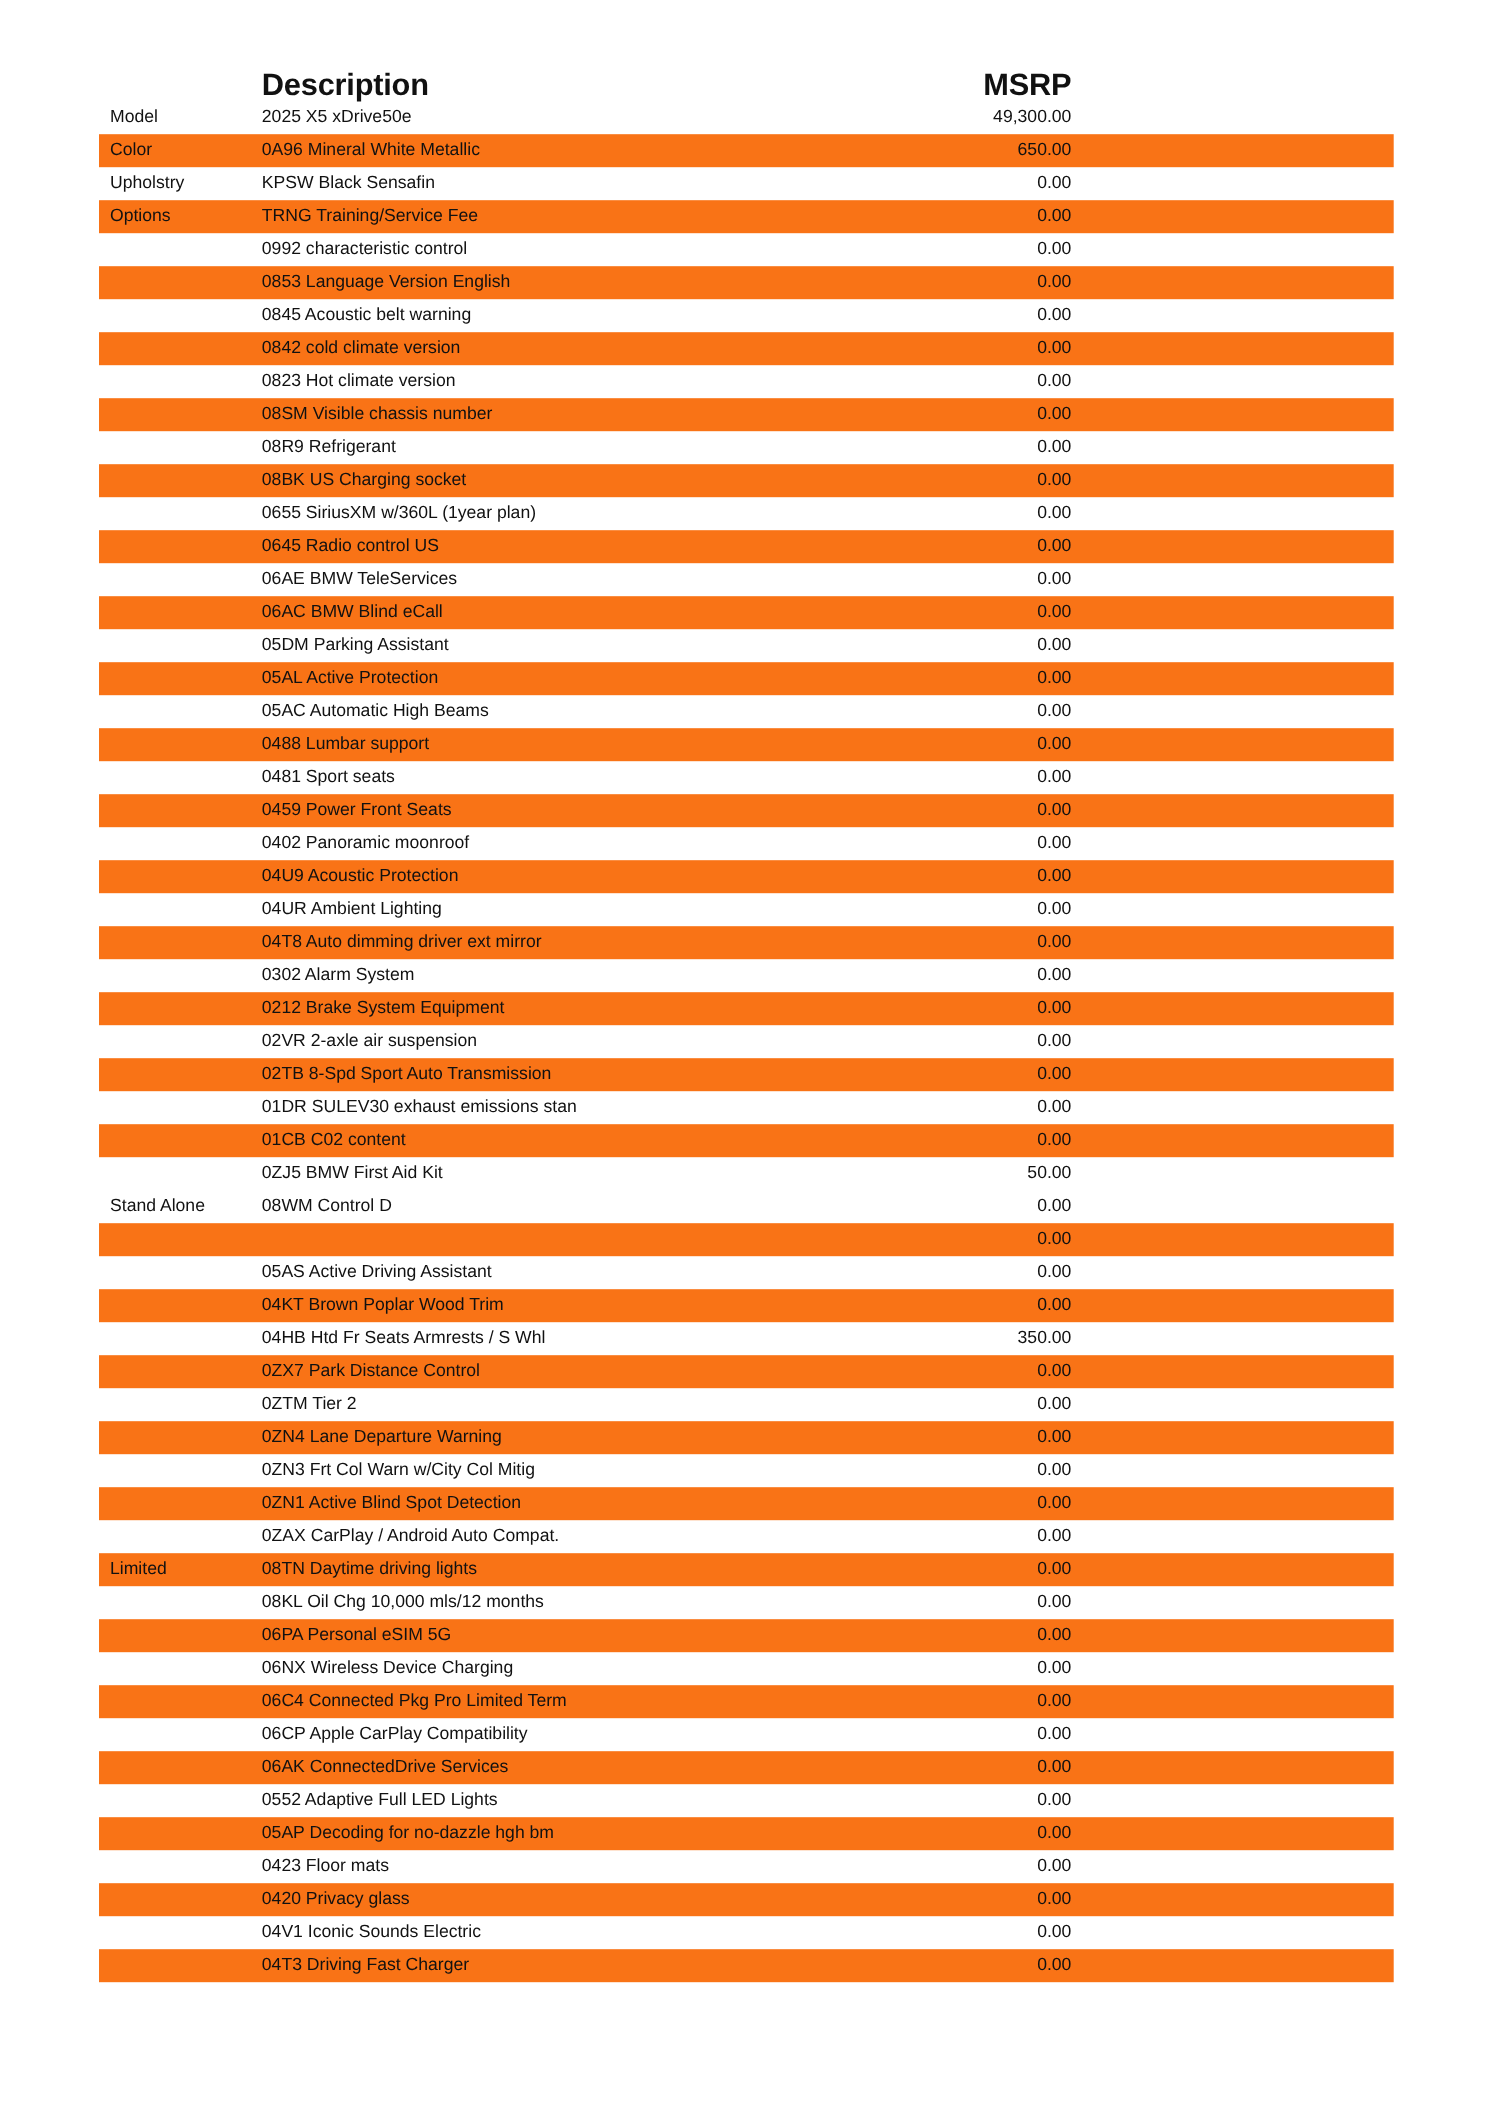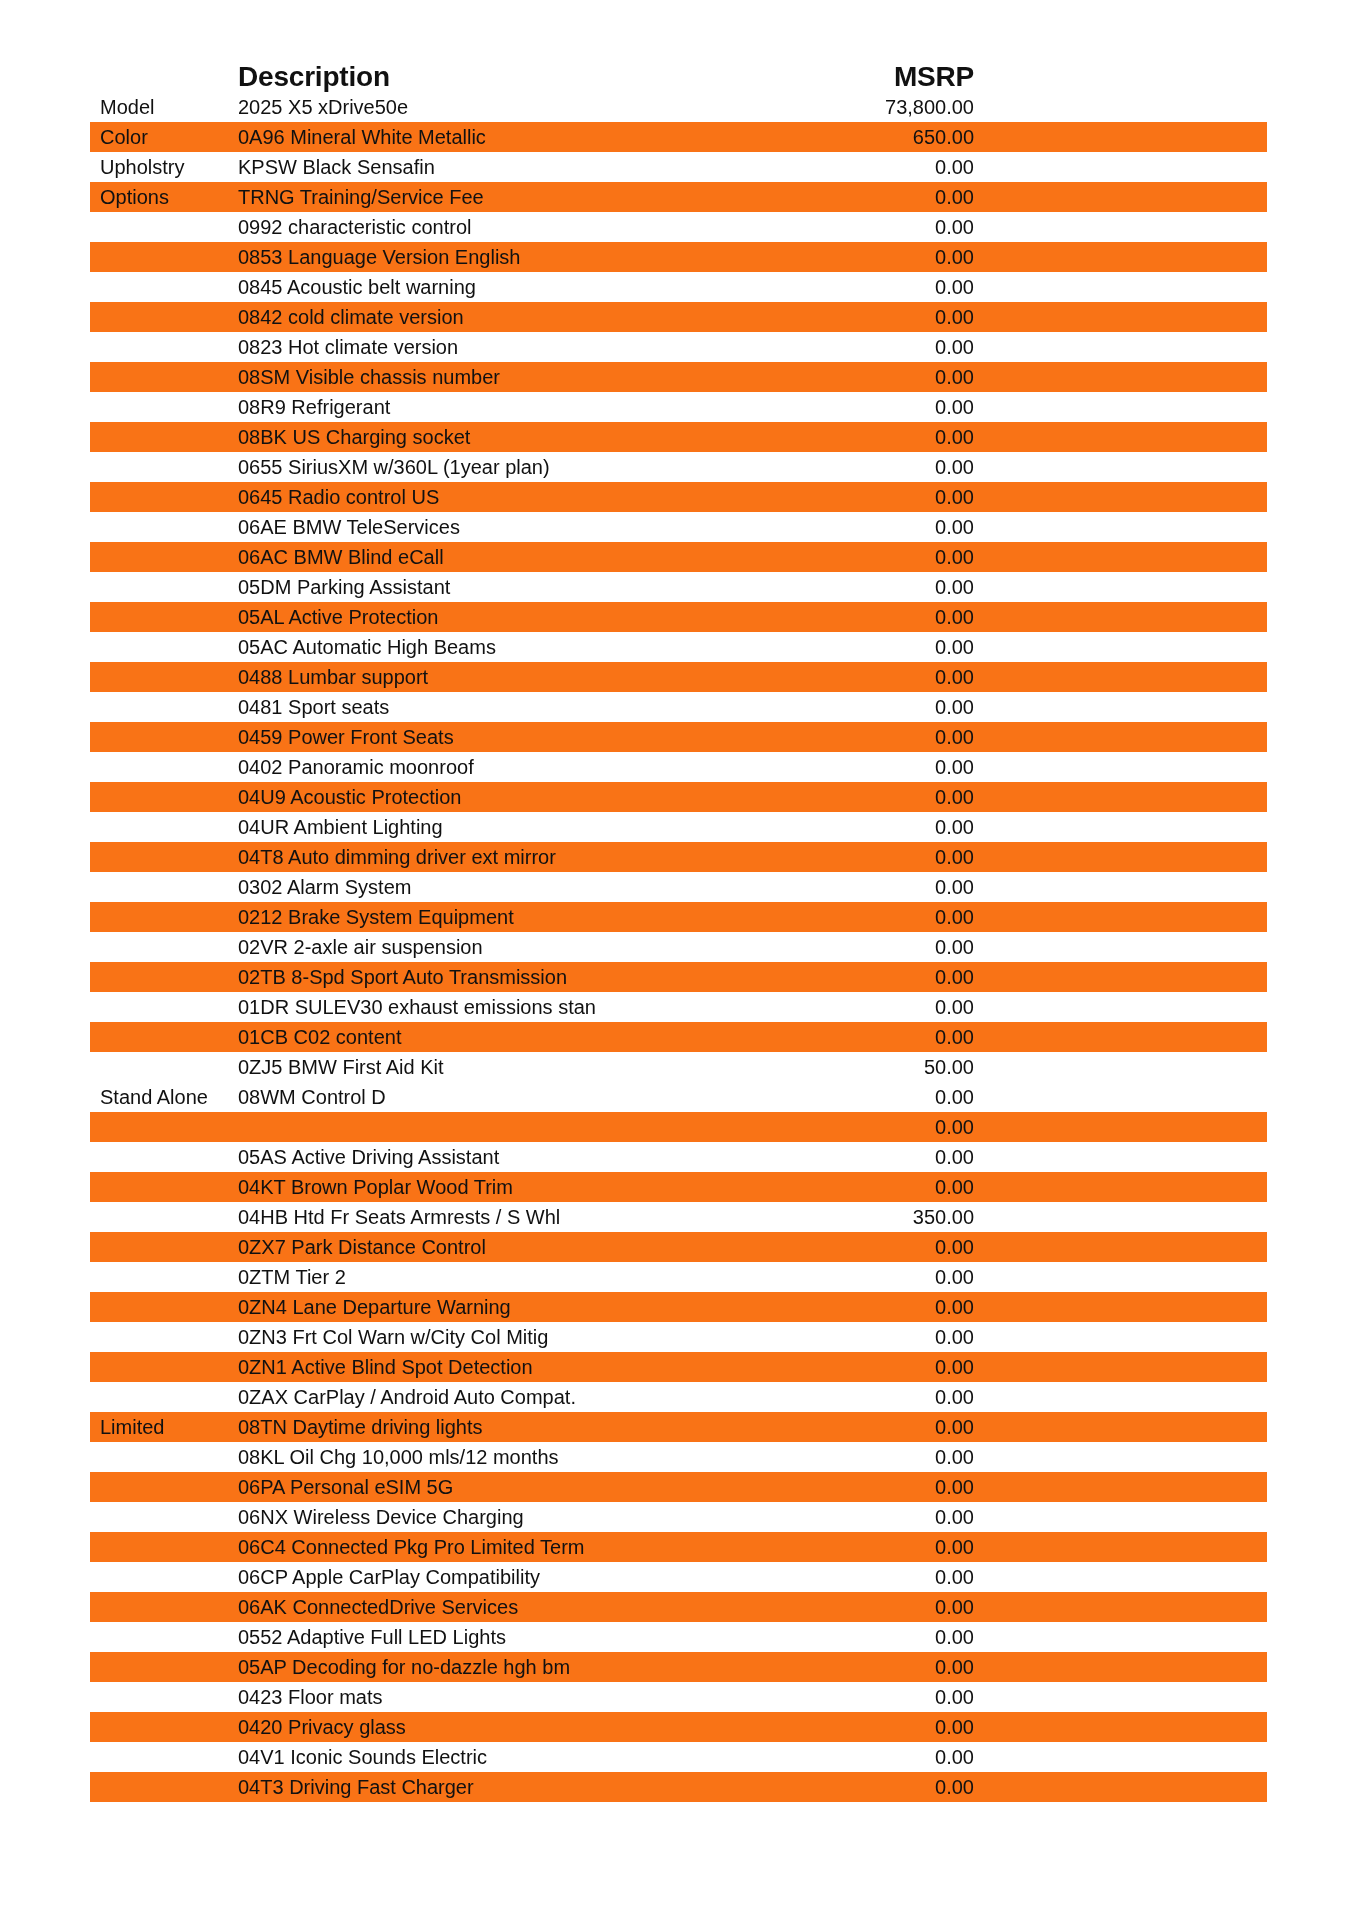--- a/index.html
+++ b/index.html
@@ -1,40 +1,40 @@
 <!DOCTYPE html>
 <html><head>
 <meta charset="utf-8">
 <style>
   html, body { margin:0; padding:0; background:#ffffff; }
   body { width:1357px; height:1920px; position:relative; overflow:hidden;
          font-family:"Liberation Sans", sans-serif; color:#111; }
   .sheet { position:absolute; left:90px; top:62px; width:1177px; }
   .hdr { position:relative; height:30px; font-weight:bold; font-size:28px; line-height:30px; }
-  .row { position:relative; height:30px; font-size:20px; line-height:30px; }
+  .row { position:relative; height:30px; font-size:16px; line-height:30px; }
   .row.alt { background:#f97316; }
   .cat  { position:absolute; left:10px; top:0; white-space:nowrap; }
   .desc { position:absolute; left:148px; top:0; white-space:nowrap; }
   .msrp { position:absolute; right:293px; top:0; white-space:nowrap; text-align:center; }
   .hdr .desc, .hdr .msrp { letter-spacing:-0.2px; }
 </style>
 </head>
 <body>
 
 <div class="sheet">
   <div class="hdr">
     <span class="cat"></span>
     <span class="desc">Description</span>
     <span class="msrp">MSRP</span>
   </div>
   <div id="rows">
       <div class="row">
         <span class="cat">Model</span>
         <span class="desc">2025 X5 xDrive50e</span>
-        <span class="msrp">73,800.00</span>
+        <span class="msrp">49,300.00</span>
       </div>
       <div class="row alt">
         <span class="cat">Color</span>
         <span class="desc">0A96 Mineral White Metallic</span>
         <span class="msrp">650.00</span>
       </div>
       <div class="row">
         <span class="cat">Upholstry</span>
         <span class="desc">KPSW Black Sensafin</span>
         <span class="msrp">0.00</span>

